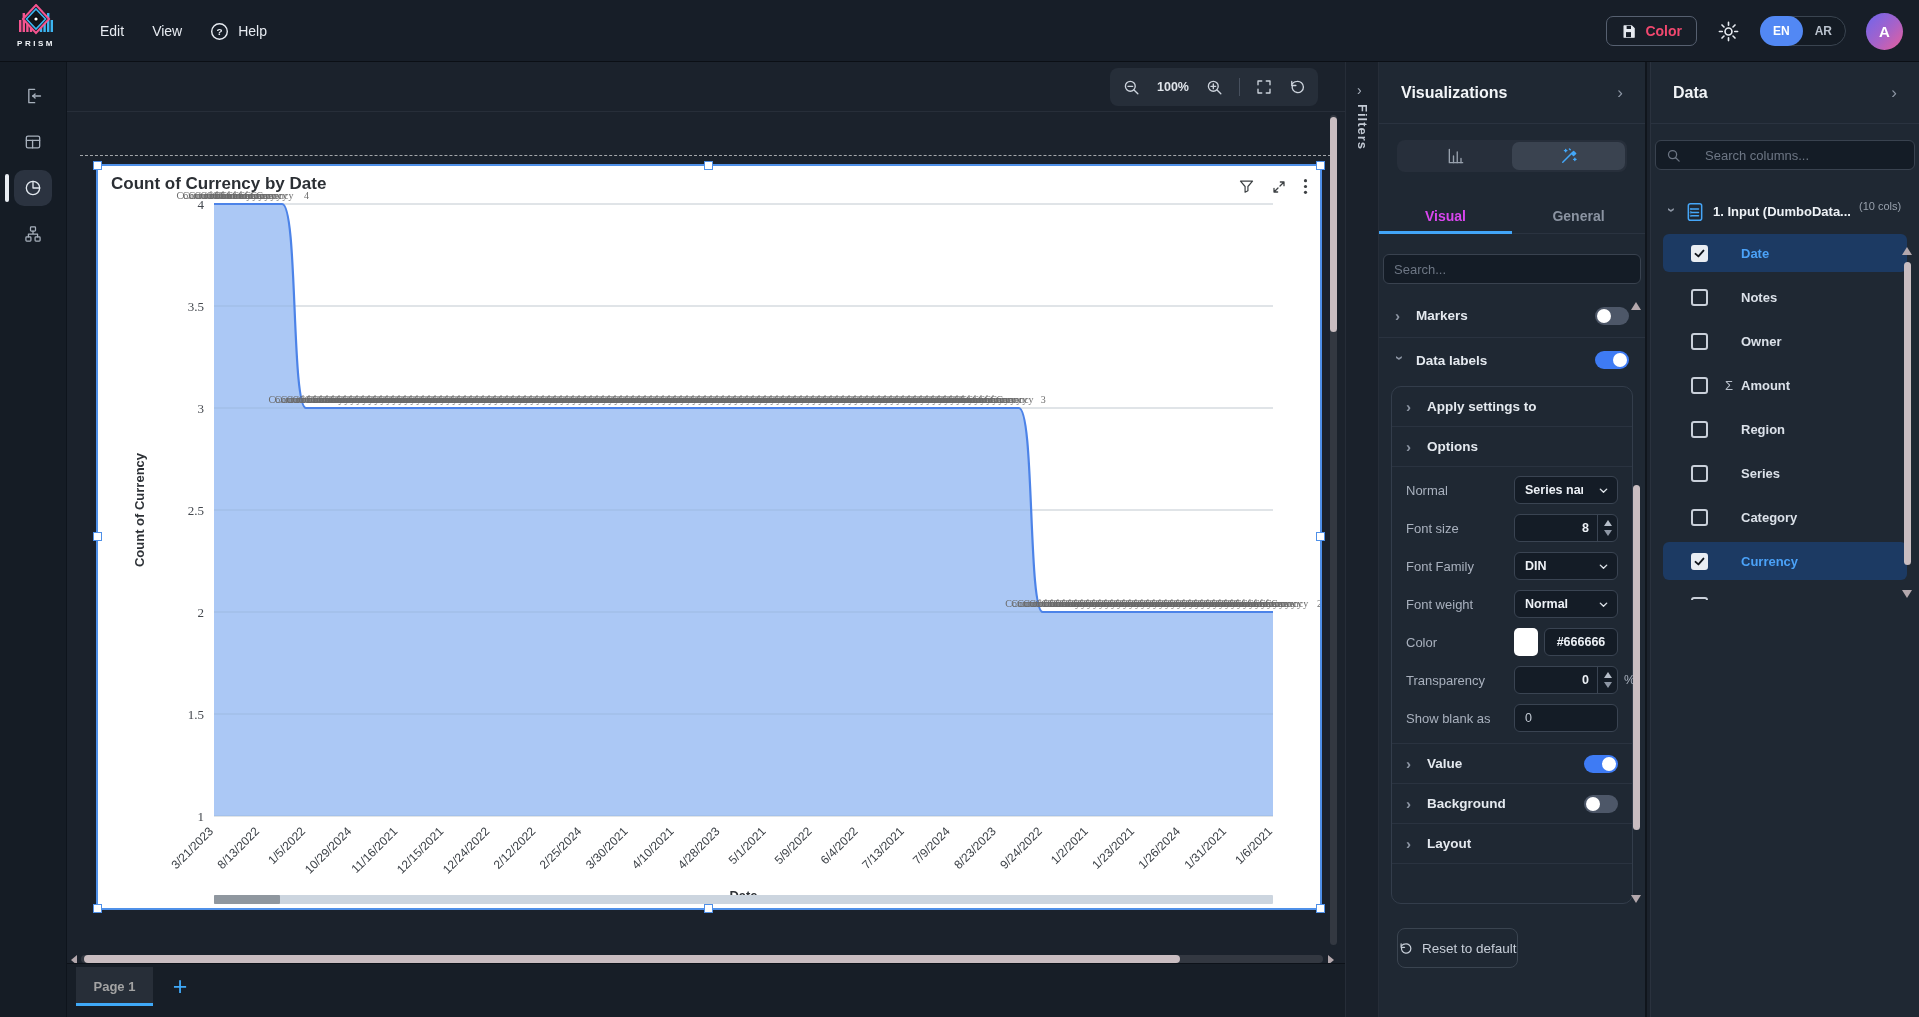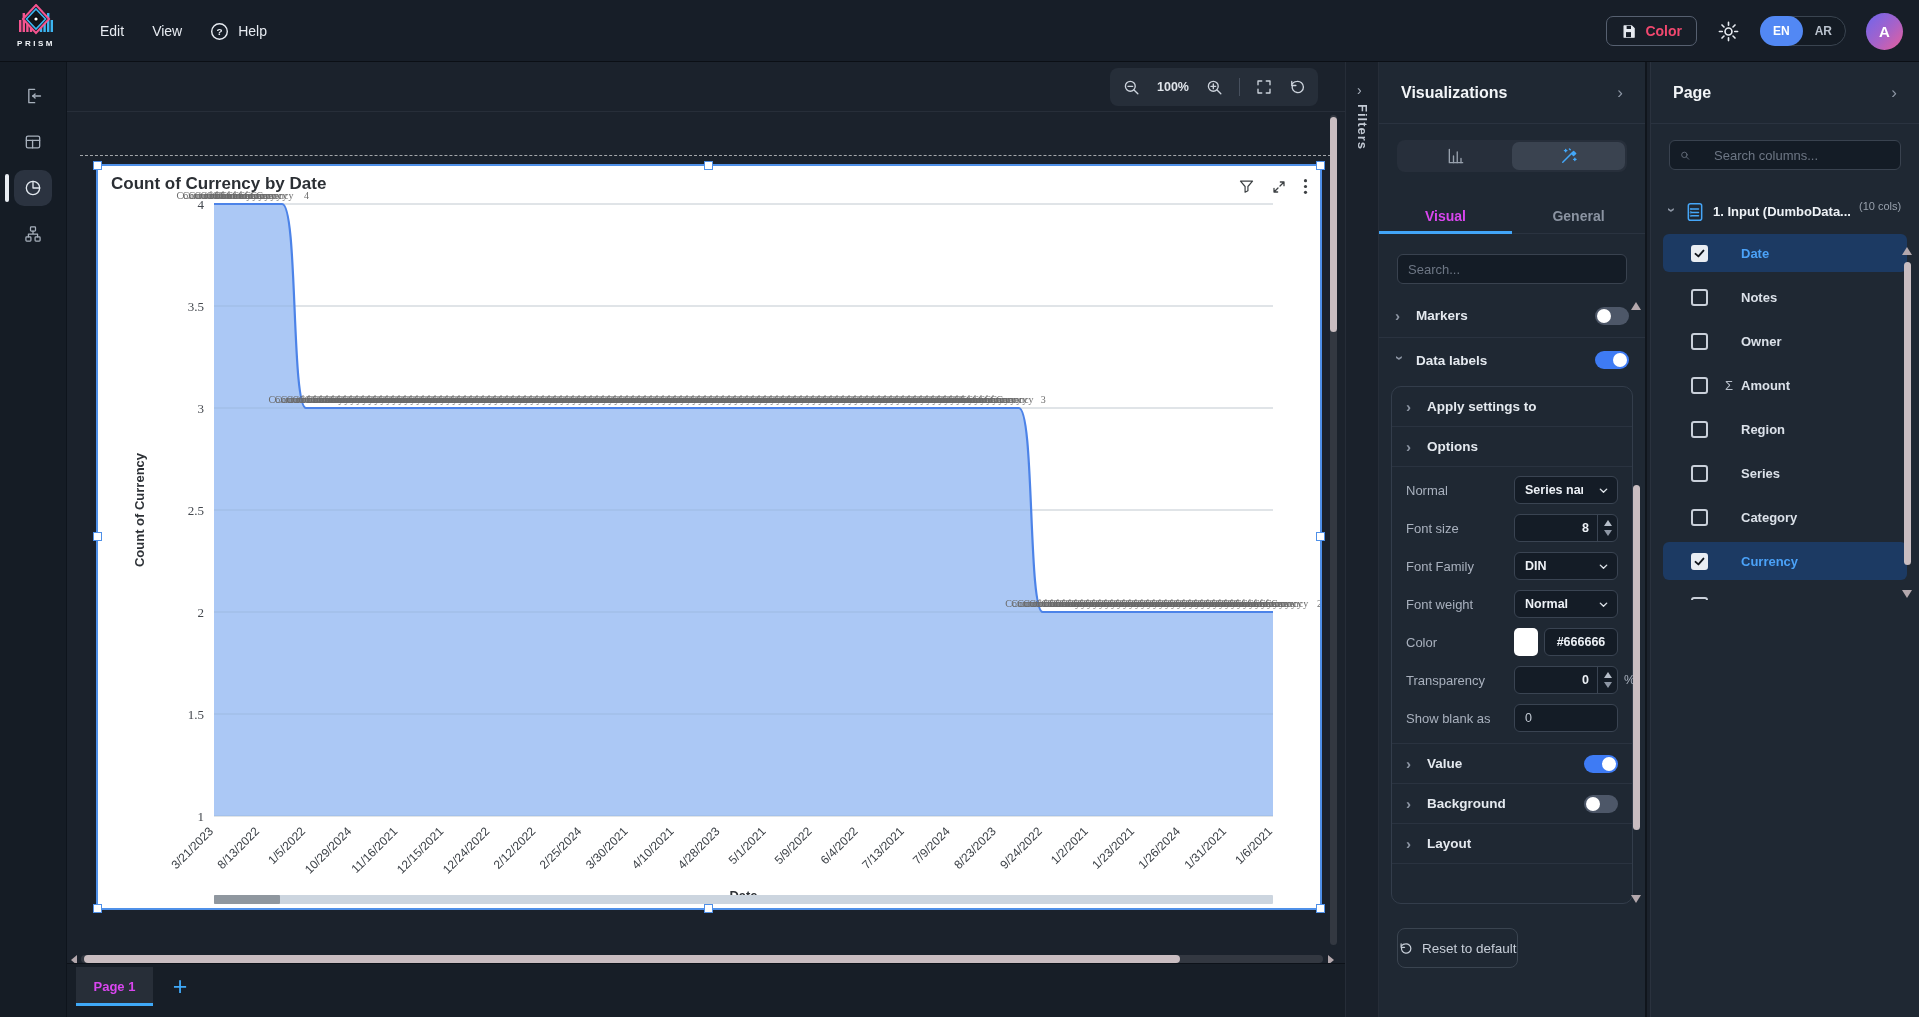--- a/index.html
+++ b/index.html
@@ -49,21 +49,21 @@
   .axis-title { font:bold 13px "Liberation Sans", sans-serif; fill:#2e3237; }
   .handle { position:absolute; width:9px; height:9px; background:#fff; border:1.5px solid #4f90e8; z-index:6; }
 
   
   .sb-thumb { position:absolute; background:#c9bdc1; border-radius:4px; }
   .sb-track { position:absolute; background:rgba(200,190,195,0.14); border-radius:4px; }
   .tri { position:absolute; width:0; height:0; }
 
   
   #page-bar { position:absolute; left:0; bottom:0; width:100%; height:54px; background:#171e27; border-top:1px solid #0d1219; }
-  #page-tab { position:absolute; left:9px; top:3px; width:77px; height:39px; background:#272e38; display:flex; align-items:center; justify-content:center; color:#d946ef; font-weight:bold; font-size:13px; }
+  #page-tab { position:absolute; left:9px; top:3px; width:77px; height:39px; background:#272e38; display:flex; align-items:center; justify-content:center; color:#a3a3a3; font-weight:bold; font-size:13px; }
   #page-tab::after { content:""; position:absolute; left:0; right:0; bottom:0; height:3px; background:#3fa9f8; }
   #add-page { position:absolute; left:99px; top:8px; width:28px; height:28px; color:#3fa9f8; font-size:25px; font-weight:300; display:flex; align-items:center; justify-content:center; }
 
   
   #filters-strip { position:absolute; left:1345px; top:62px; width:34px; height:955px; background:#1a212b; border-left:1px solid #262d38; border-right:1px solid #262d38; z-index:30; }
   #filters-strip .chev { position:absolute; top:20px; left:11px; color:#aab2be; font-size:14px; }
   #filters-label { position:absolute; top:42px; left:50%; transform:translateX(-50%); writing-mode:vertical-rl; color:#c3cad4; font-size:13px; font-weight:bold; letter-spacing:1px; }
 
   
   .panel { position:absolute; top:62px; height:955px; background:#1f2833; z-index:30; }
@@ -78,21 +78,21 @@
   #chart-type-ctl .seg { flex:1; display:flex; align-items:center; justify-content:center; border-radius:7px; }
   #chart-type-ctl .seg.active { background:#3a4350; }
 
   
   #viz-tabs { margin-top:30px; height:32px; display:flex; border-bottom:1px solid #2a3340; }
   .viz-tab { flex:1; text-align:center; font-size:14px; font-weight:bold; color:#8b94a2; line-height:28px; position:relative; }
   .viz-tab.active { color:#d946ef; }
   .viz-tab.active::after { content:""; position:absolute; left:0; right:0; bottom:-1px; height:3px; background:#42a5f8; }
 
   
-  .search-box { margin:20px 18px 0; height:30px; background:#141c26; border:1px solid #39424f; border-radius:6px; display:flex; align-items:center; padding:0 10px; gap:24px; }
+  .search-box { margin:20px 4px 0; height:30px; background:#141c26; border:1px solid #39424f; border-radius:6px; display:flex; align-items:center; padding:0 10px; gap:24px; }
   .search-box input { flex:1; background:transparent; border:none; outline:none; color:#cfd6de; font-size:13px; font-family:inherit; }
   .search-box input::placeholder { color:#6d7684; }
 
   
   #settings-list { position:relative; margin-top:10px; height:620px; overflow:hidden; }
   .setting-row { height:44px; display:flex; align-items:center; padding:0 16px; gap:11px; }
   .setting-row.divided { border-bottom:1px solid #2a3340; }
   .chevron { color:#8d96a4; font-size:15px; font-weight:bold; display:inline-block; width:10px; }
   .chevron.open { transform:rotate(90deg); }
   .setting-label { flex:1; color:#e4e9ef; font-size:13.5px; font-weight:bold; }
@@ -676,21 +676,21 @@
       <svg class="icon" width="15" height="15" viewBox="0 0 24 24" stroke="#c7ced8" stroke-width="2">
           <path d="M5 4.5V10h5.5"></path>
           <path d="M5.8 10A7.5 7.5 0 1 0 12 4.5c-2.6 0-4.8 1.2-6.2 3.1"></path>
         </svg>
       <span>Reset to default</span>
     </button>
   </aside>
 
   <aside class="panel" id="data-panel">
     <div class="panel-header">
-      <span class="ttl">Page</span>
+      <span class="ttl">Data</span>
       <span class="chev">›</span>
     </div>
     <div class="search-box" style="margin-top:16px;">
       <svg class="icon" width="15" height="15" viewBox="0 0 24 24" stroke="#6d7684" stroke-width="2">
           <circle cx="10.5" cy="10.5" r="6.5"></circle>
           <path d="M15.5 15.5 21 21"></path>
         </svg>
       <input placeholder="Search columns..." style="">
     </div>
     <div id="dataset-row">

